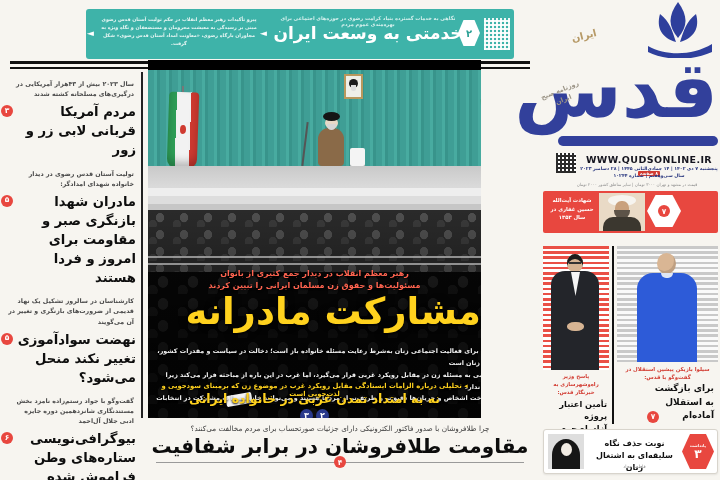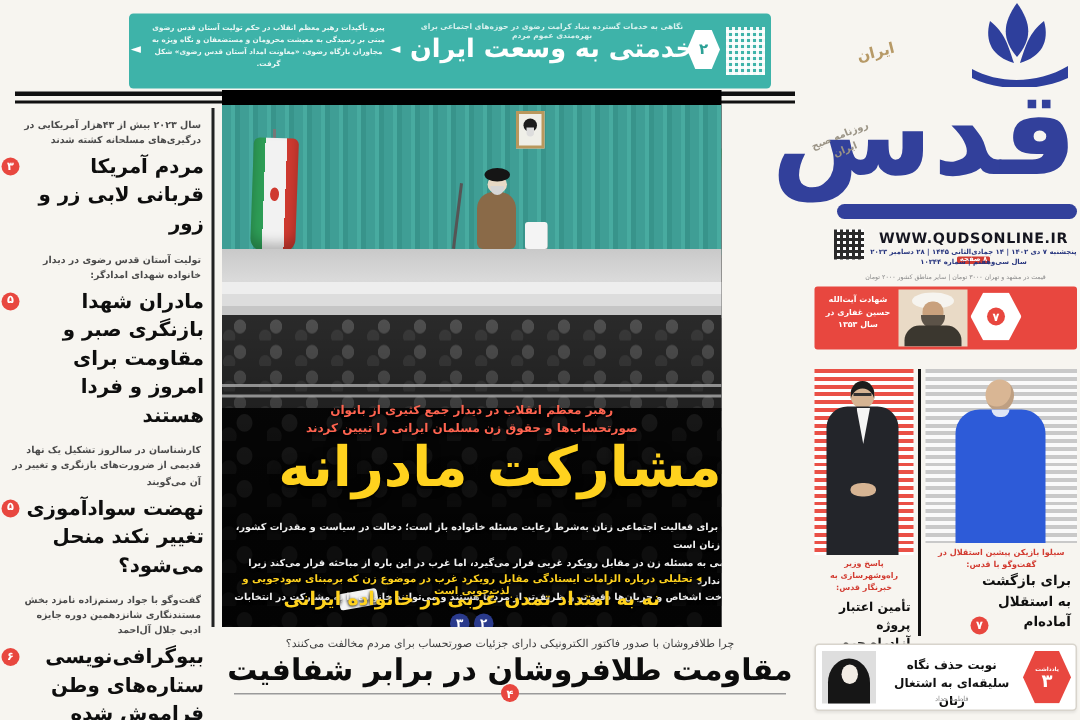--- a/index.html
+++ b/index.html
@@ -221,21 +221,21 @@
     <div class="step1"></div>
     <div class="step2"></div>
     <div class="step3"></div>
     <div class="aud-back"></div>
     <div class="aud-front"></div>
     <div class="aud-shade"></div>
     <div class="rail rail1"></div>
     <div class="rail rail2"></div>
     <div class="paper"></div>
     <div class="ph-kick ph-k1">رهبر معظم انقلاب در دیدار جمع کثیری از بانوان</div>
-    <div class="ph-kick ph-k2">صورتحساب‌ها و حقوق زن مسلمان ایرانی را تبیین کردند</div>
+    <div class="ph-kick ph-k2">مسئولیت‌ها و حقوق زن مسلمان ایرانی را تبیین کردند</div>
     <div class="ph-title">مشارکت مادرانه</div>
     <div class="ph-body">
       <div>در اسلام راه برای فعالیت اجتماعی زنان به‌شرط رعایت مسئله خانواده باز است؛ دخالت در سیاست و مقدرات کشور، حق و تکلیف زنان است</div>
       <div>رویکرد اسلامی به مسئله زن در مقابل رویکرد غربی قرار می‌گیرد، اما غرب در این باره از مباحثه فرار می‌کند زیرا هیچ منطقی ندارد</div>
       <div>زن‌ها در شناخت اشخاص و جریان‌ها دقیق‌تر و ظریف‌تر از مردها هستند و می‌توانند خانواده را به مشارکت در انتخابات وادار کنند</div>
     </div>
     <div class="ph-analysis">تحلیلی درباره الزامات ایستادگی مقابل رویکرد غرب در موضوع زن که برمبنای سودجویی و لذت‌جویی است</div>
     <div class="ph-sub">نه به امتداد تمدن غربی در خانواده ایرانی</div>
     <div class="ph-badges">
       <span class="badge-navy">۲</span>

